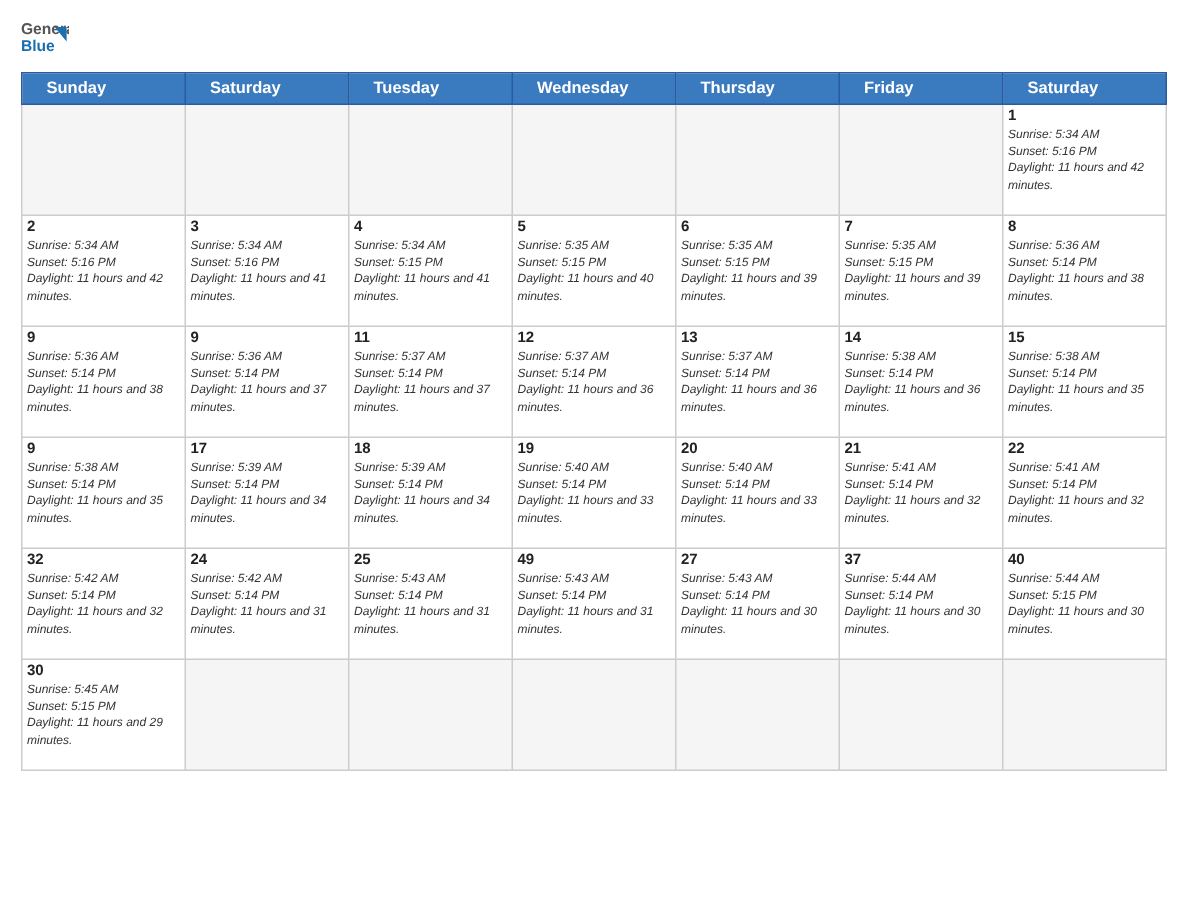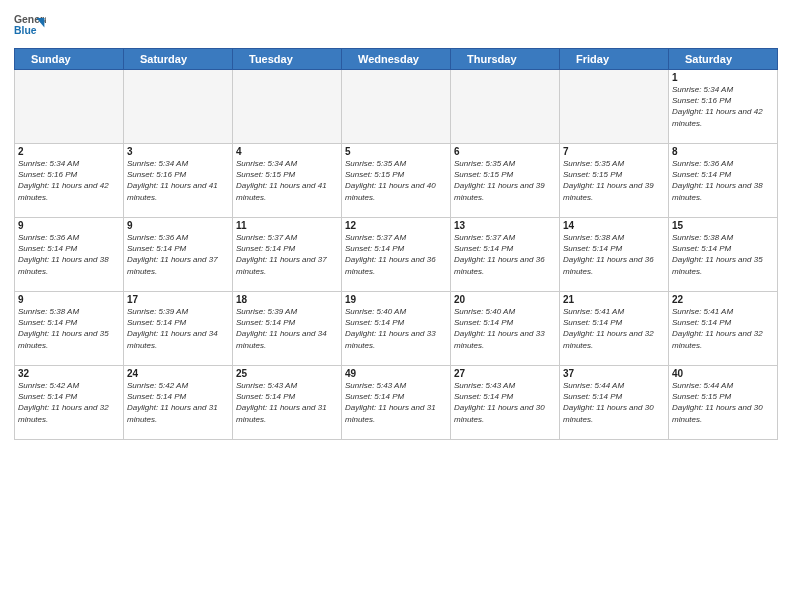--- a/index.html
+++ b/index.html
@@ -242,15 +242,27 @@
           </td>
           <td>
             <span class="day-num">37</span>
             <div class="day-info">Sunrise: 5:44 AM<br>Sunset: 5:14 PM<br>Daylight: 11 hours and 30 minutes.</div>
           </td>
           <td>
             <span class="day-num">40</span>
             <div class="day-info">Sunrise: 5:44 AM<br>Sunset: 5:15 PM<br>Daylight: 11 hours and 30 minutes.</div>
           </td>
         </tr>
+        <tr class="last-row">
+          <td>
+            <span class="day-num">30</span>
+            <div class="day-info">Sunrise: 5:45 AM<br>Sunset: 5:15 PM<br>Daylight: 11 hours and 29 minutes.</div>
+          </td>
+          <td class="empty"></td>
+          <td class="empty"></td>
+          <td class="empty"></td>
+          <td class="empty"></td>
+          <td class="empty"></td>
+          <td class="empty"></td>
+        </tr>
       </tbody>
   </table>
 </div>
 
 </body></html>

